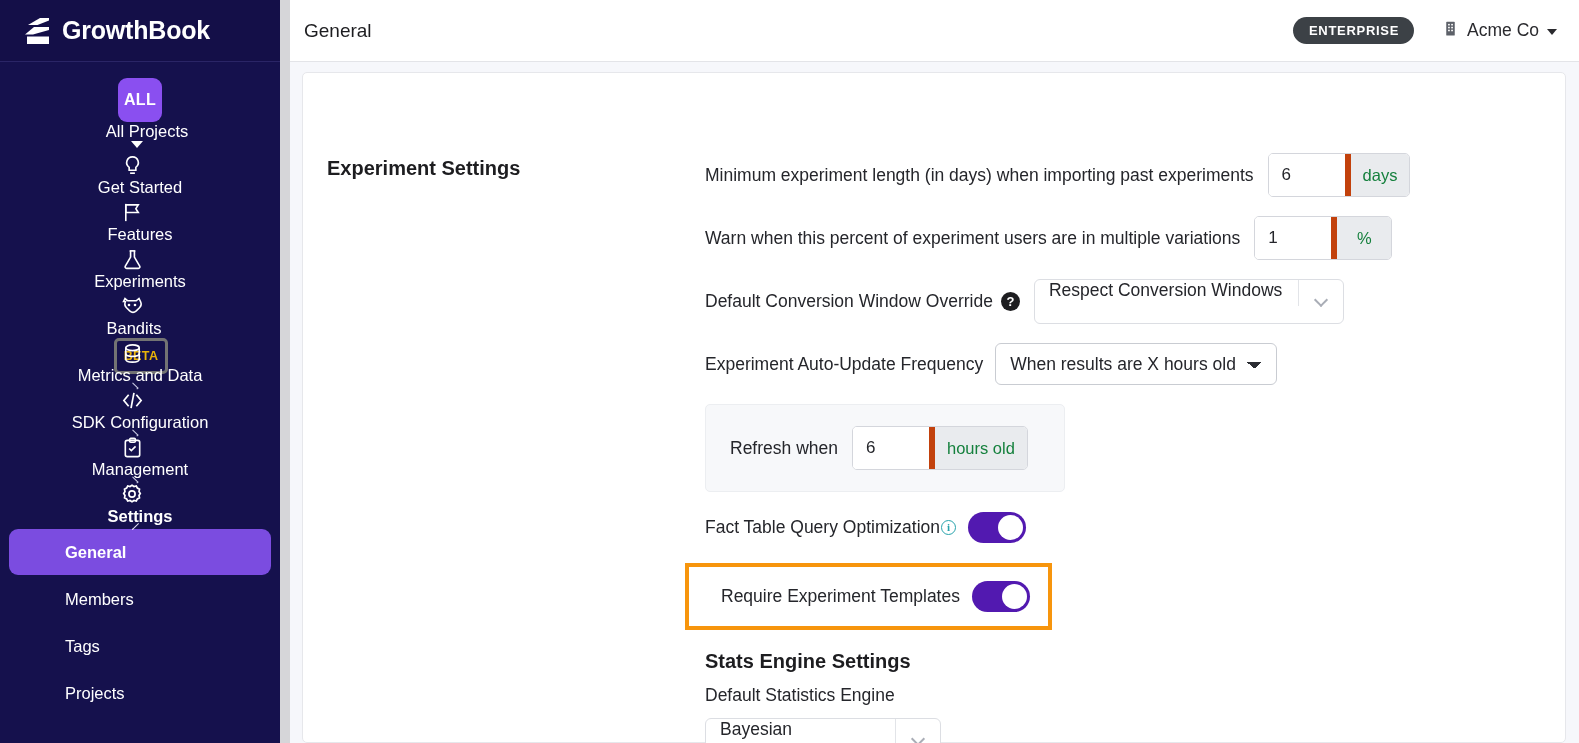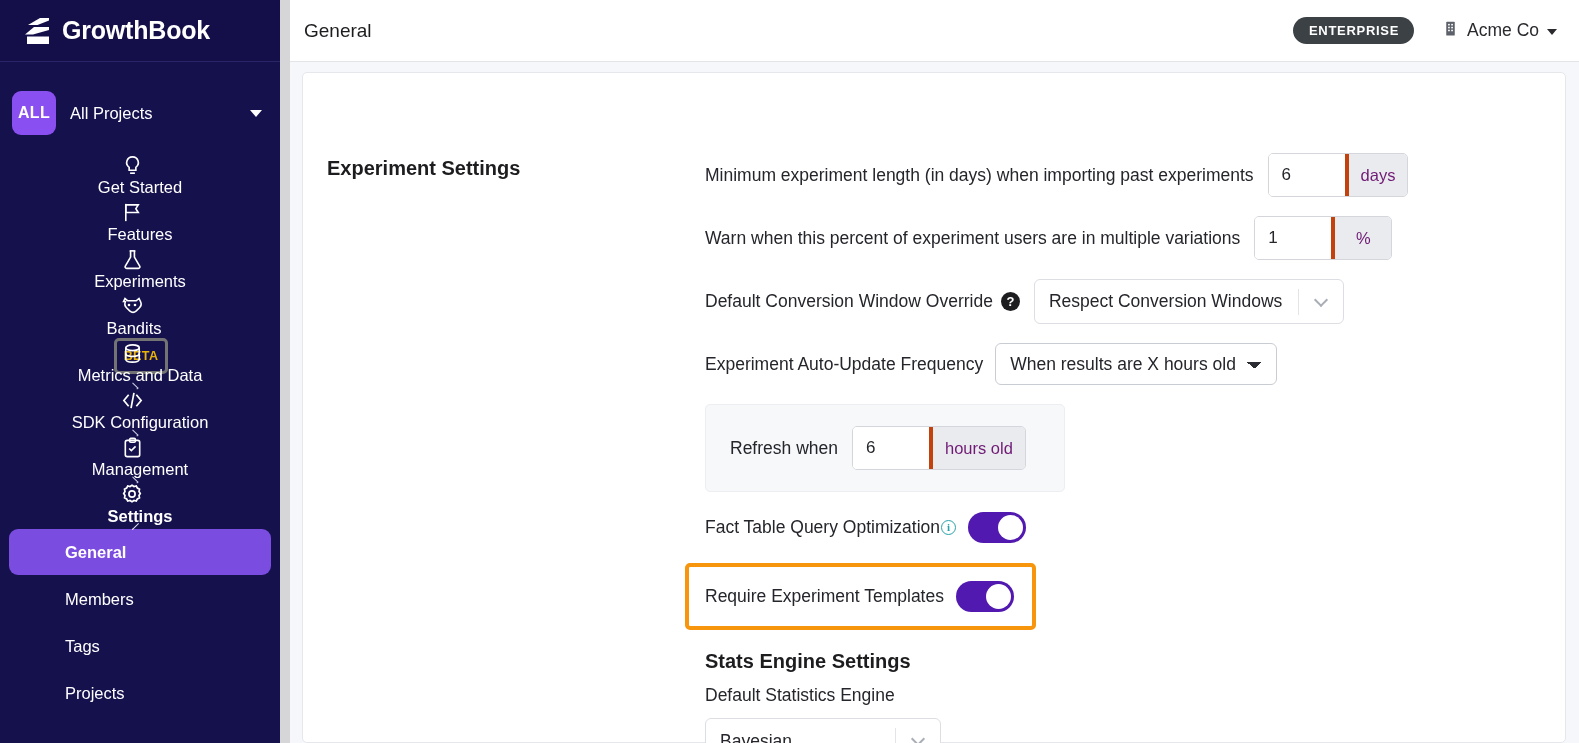--- a/index.html
+++ b/index.html
@@ -28,22 +28,23 @@
     background: #140f48;
   }
   .brand-mark { width: 34px; height: 34px; flex: 0 0 34px; }
   .brand-name {
     font-size: 25px; font-weight: bold; letter-spacing: -0.2px;
     margin-left: 10px; color: #fff;
   }
 
   .project-row {
     display: flex; align-items: center;
-    padding: 0 12px; height: 70px;
+    padding: 0 20px; height: 70px;
     margin-top: 16px;
+    flex-direction: column;
   }
   .project-badge {
     width: 44px; height: 44px; border-radius: 9px;
     background: #8a4ff0;
     display: flex; align-items: center; justify-content: center;
     font-size: 16px; font-weight: bold; color: #fff;
     letter-spacing: 0.3px;
     flex: 0 0 44px;
   }
   .project-name {
@@ -187,28 +188,28 @@
     width: 76px; height: 42px;
     border: none; outline: none;
     font-size: 17px; color: #25262b;
     padding-left: 13px;
     font-family: "Liberation Sans", sans-serif;
     background: #fff;
   }
   .num-suffix {
     min-width: 60px;
     background: #e9ebee;
-    border-left: 4px solid #c2410c;
+    border-left: 6px solid #c2410c;
     display: flex; align-items: center; justify-content: center;
-    font-size: 16.5px; color: #701a75;
+    font-size: 16.5px; color: #15803d;
     padding: 0 12px;
   }
 
   .sel-box {
-    display: flex; align-items: center;
+    display: flex; 
     border: 1px solid #dcdee3;
     border-radius: 6px;
     background: #fff;
     height: 45px;
     padding-left: 14px;
     margin-left: 14px;
     cursor: pointer;
   }
   .sel-value { font-size: 17.5px; color: #25262b; white-space: nowrap; }
   .sel-divider {
@@ -283,22 +284,22 @@
     cursor: pointer; flex: 0 0 58px;
   }
   .switch .knob {
     position: absolute; top: 3px; right: 3px;
     width: 25px; height: 25px; border-radius: 50%;
     background: #ffffff;
   }
 
   .highlight-box {
     border: 4px solid #f7950d;
-    border-radius: 5px;
-    padding: 14px 18px 14px 16px;
+    border-radius: 0;
+    padding: 14px 18px 14px 32px;
     display: inline-flex; align-items: center;
     margin: 4px 0 8px -20px;
     background: #fff;
   }
   .highlight-box .toggle-row { margin-bottom: 0; }
 
   .sub-heading {
     font-size: 20px; font-weight: bold; color: #1d1d20;
     margin: 12px 0 12px 0;
   }

